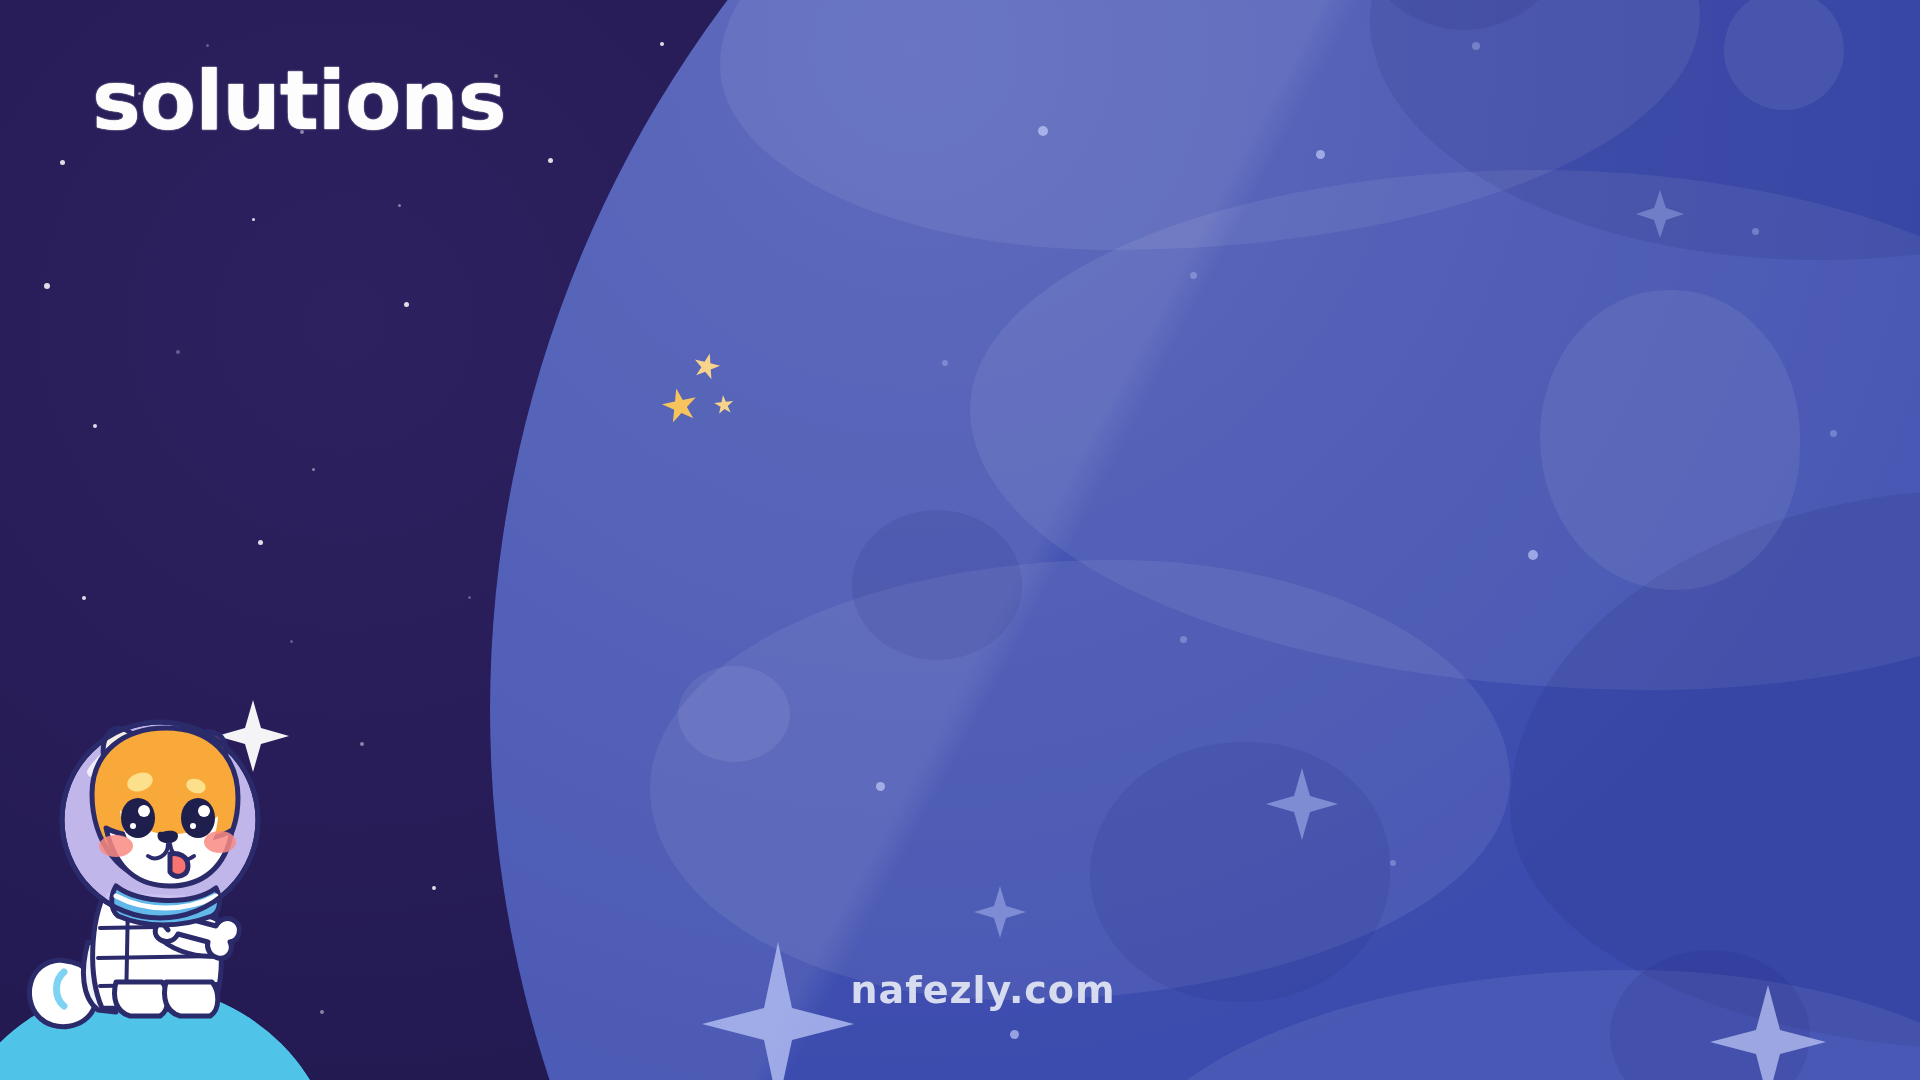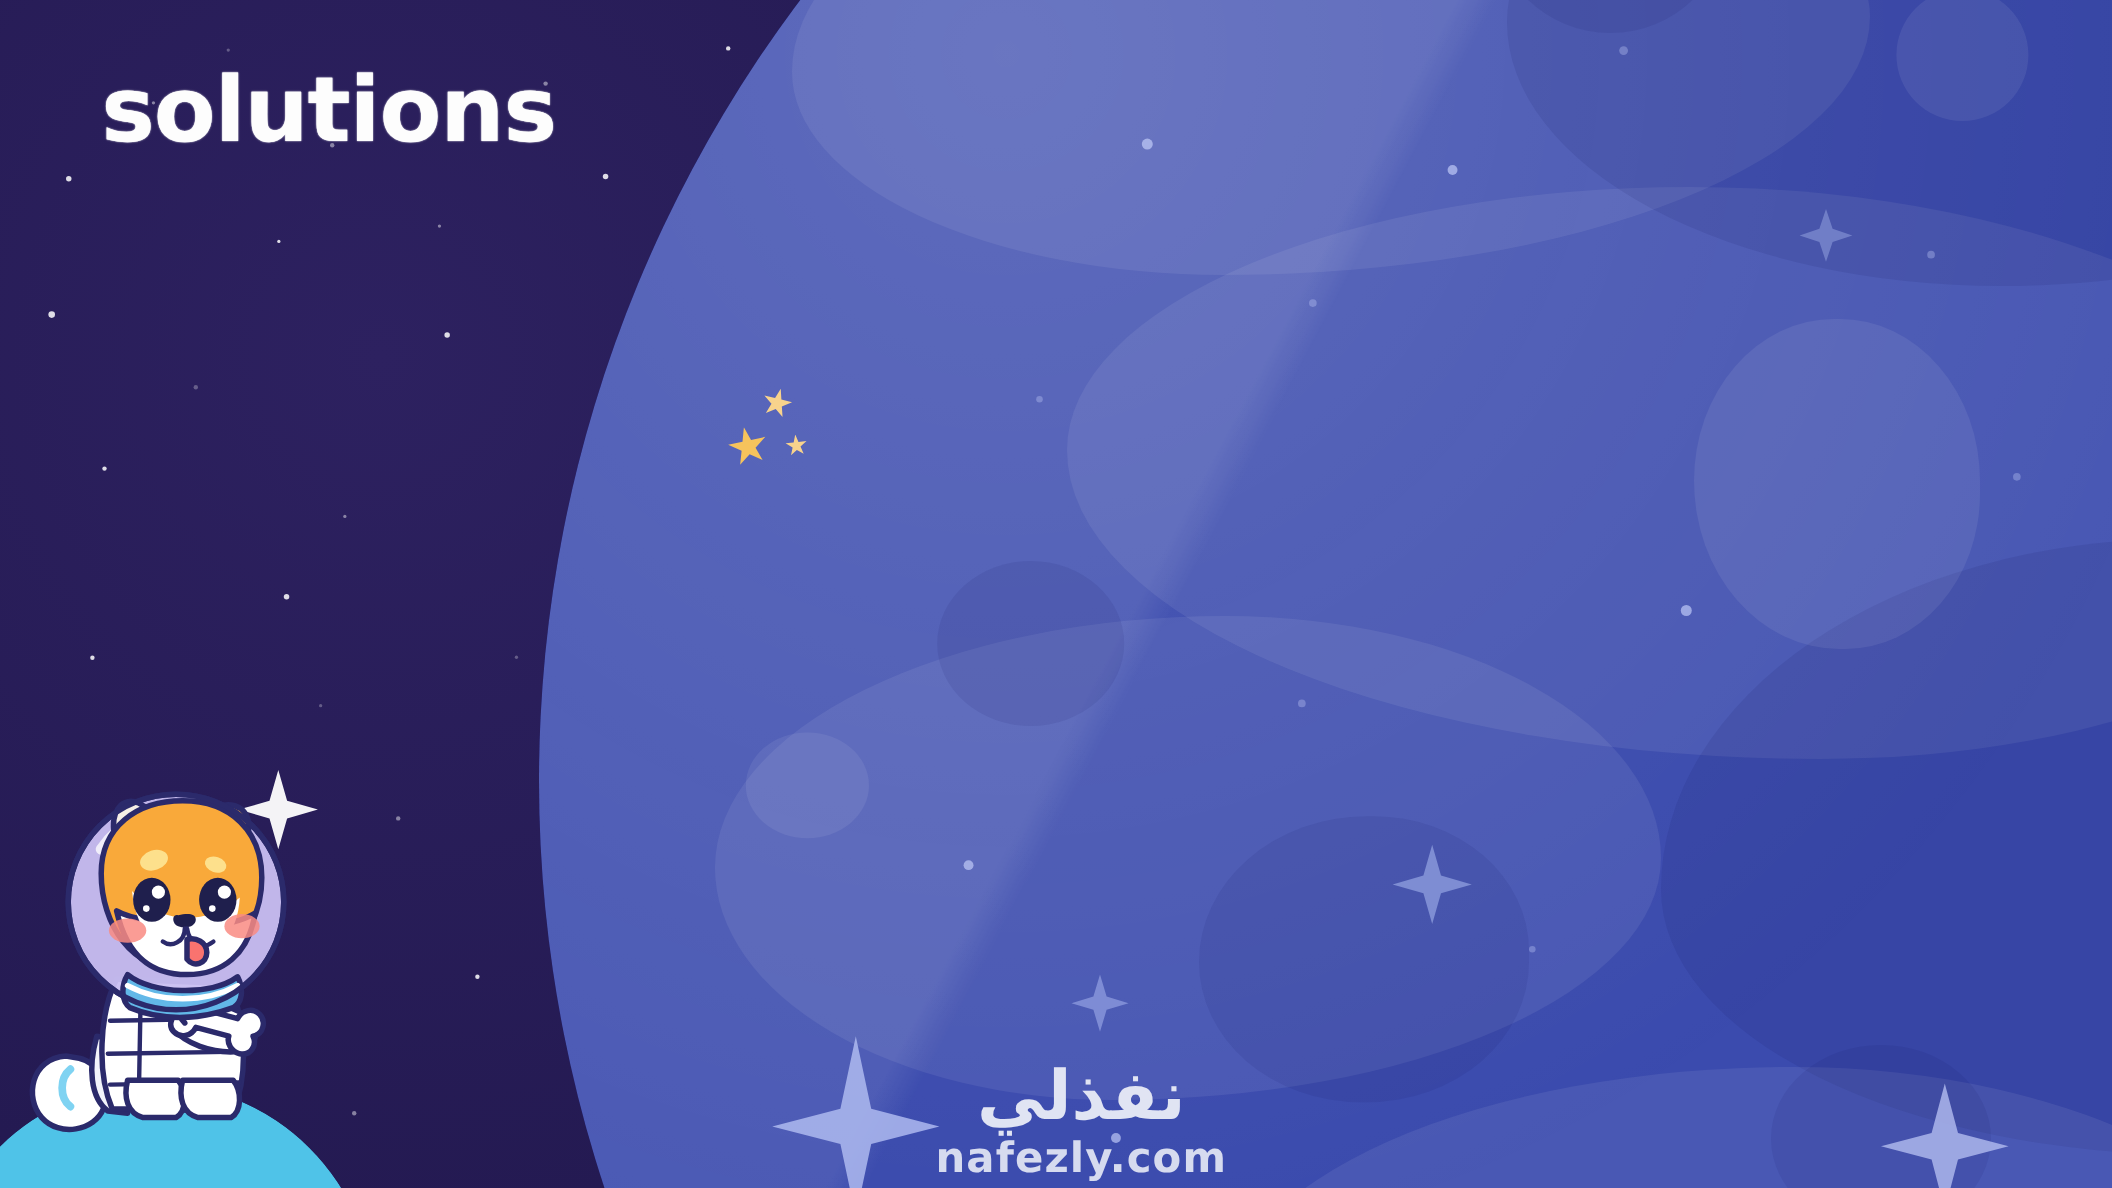--- a/index.html
+++ b/index.html
@@ -334,17 +334,16 @@
 
       <path d="M96 196 C118 214 172 216 196 198 C202 210 200 222 192 226
                C160 238 126 238 98 226 C90 220 90 206 96 196 Z" fill="#62b8e8"></path>
       <path d="M96 206 C126 222 166 222 196 206" fill="none" stroke="#ffffff" stroke-width="5"></path>
 
       <circle cx="140" cy="130" r="98" fill="none" stroke="#2b2a6b" stroke-width="5"></circle>
     </g>
   </svg>
 
   <div class="watermark">
-    <div class="wm-ar">نفذلي</div>
     <div class="wm-latin">nafezly.com</div>
   </div>
 
 </div>
 
 </body></html>

